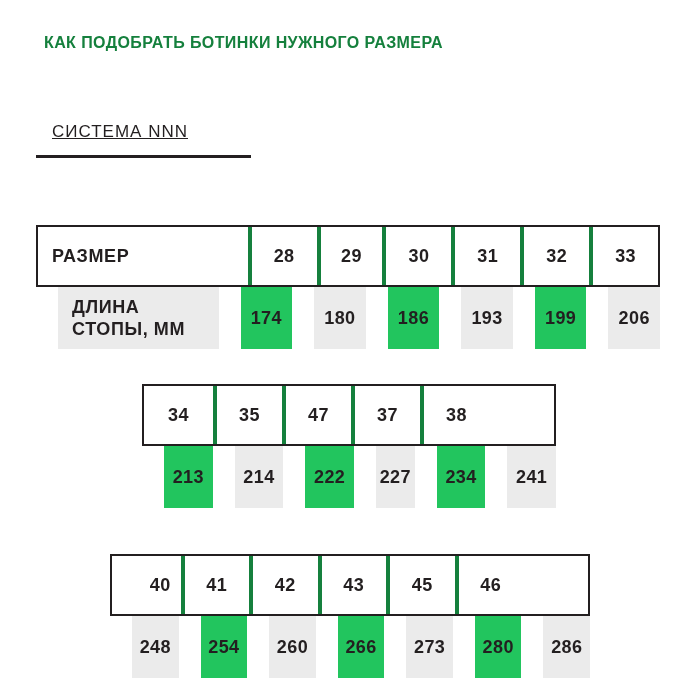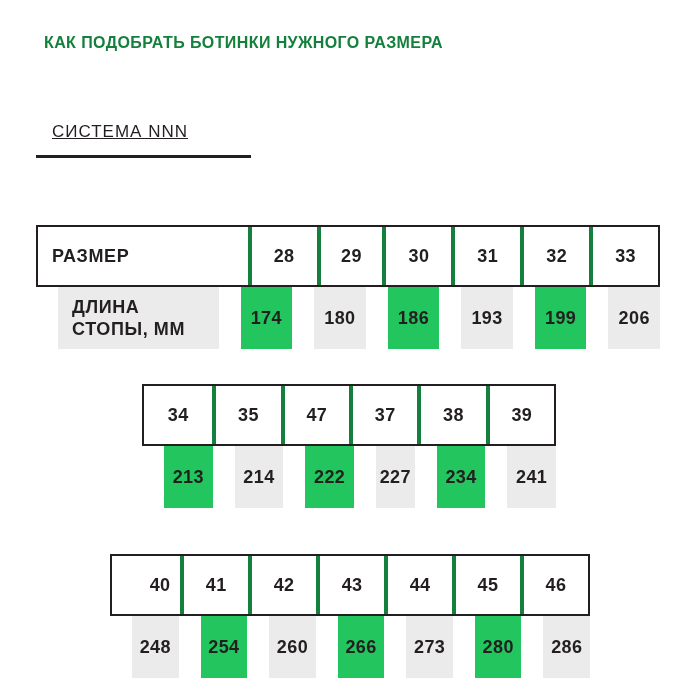--- a/index.html
+++ b/index.html
@@ -155,39 +155,37 @@
     </div>
   </div>
 
   <div class="tblock" id="block2">
     <div class="hdr-row">
       <div class="hdr-cell" style="width:69px;">34</div>
       <div class="hdr-cell" style="width:69px;">35</div>
       <div class="hdr-cell" style="width:69px;">47</div>
       <div class="hdr-cell" style="width:69px;">37</div>
       <div class="hdr-cell" style="width:69px;">38</div>
-      <div class="hdr-cell" style="width:69px;">39</div>
     </div>
     <div class="val-row">
       <div class="val-cell shade-dark" style="width:69px;">213</div>
       <div class="val-cell shade-light" style="width:69px;">214</div>
       <div class="val-cell shade-dark" style="width:69px;">222</div>
       <div class="val-cell shade-light" style="width:55px;">227</div>
       <div class="val-cell shade-dark" style="width:69px;">234</div>
       <div class="val-cell shade-light" style="width:69px;">241</div>
     </div>
   </div>
 
   <div class="tblock" id="block3">
     <div class="hdr-row">
       <div class="hdr-cell" style="width:68.5px;padding-left:28px;">40</div>
       <div class="hdr-cell" style="width:68.5px;">41</div>
       <div class="hdr-cell" style="width:68.5px;">42</div>
       <div class="hdr-cell" style="width:68.5px;">43</div>
-      <div class="hdr-cell" style="width:68.5px;">44</div>
       <div class="hdr-cell" style="width:68.5px;">45</div>
       <div class="hdr-cell" style="width:68.5px;">46</div>
     </div>
     <div class="val-row">
       <div class="val-cell shade-light" style="width:68.5px;">248</div>
       <div class="val-cell shade-dark" style="width:68.5px;">254</div>
       <div class="val-cell shade-light" style="width:68.5px;">260</div>
       <div class="val-cell shade-dark" style="width:68.5px;">266</div>
       <div class="val-cell shade-light" style="width:68.5px;">273</div>
       <div class="val-cell shade-dark" style="width:68.5px;">280</div>

